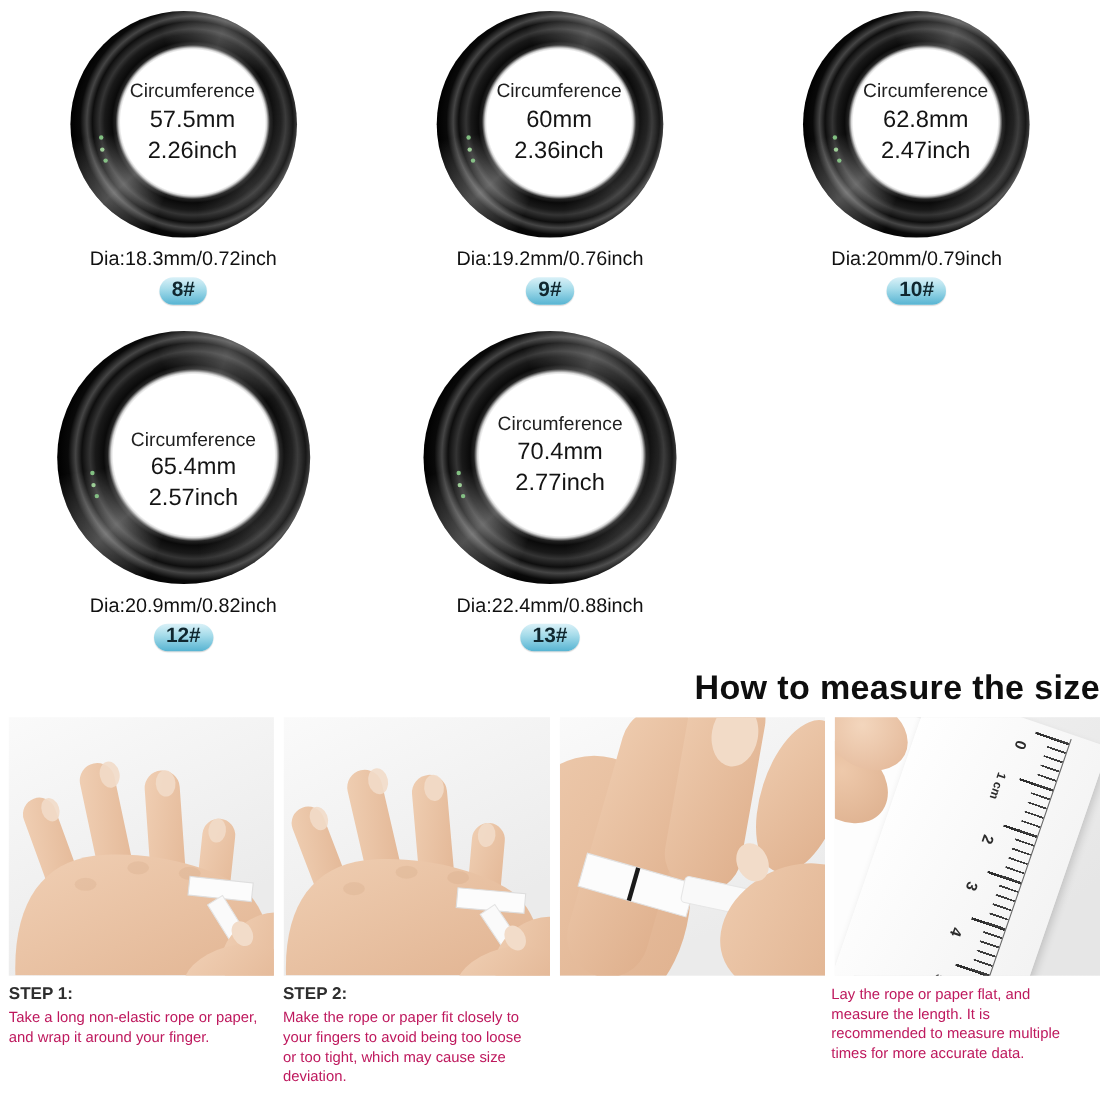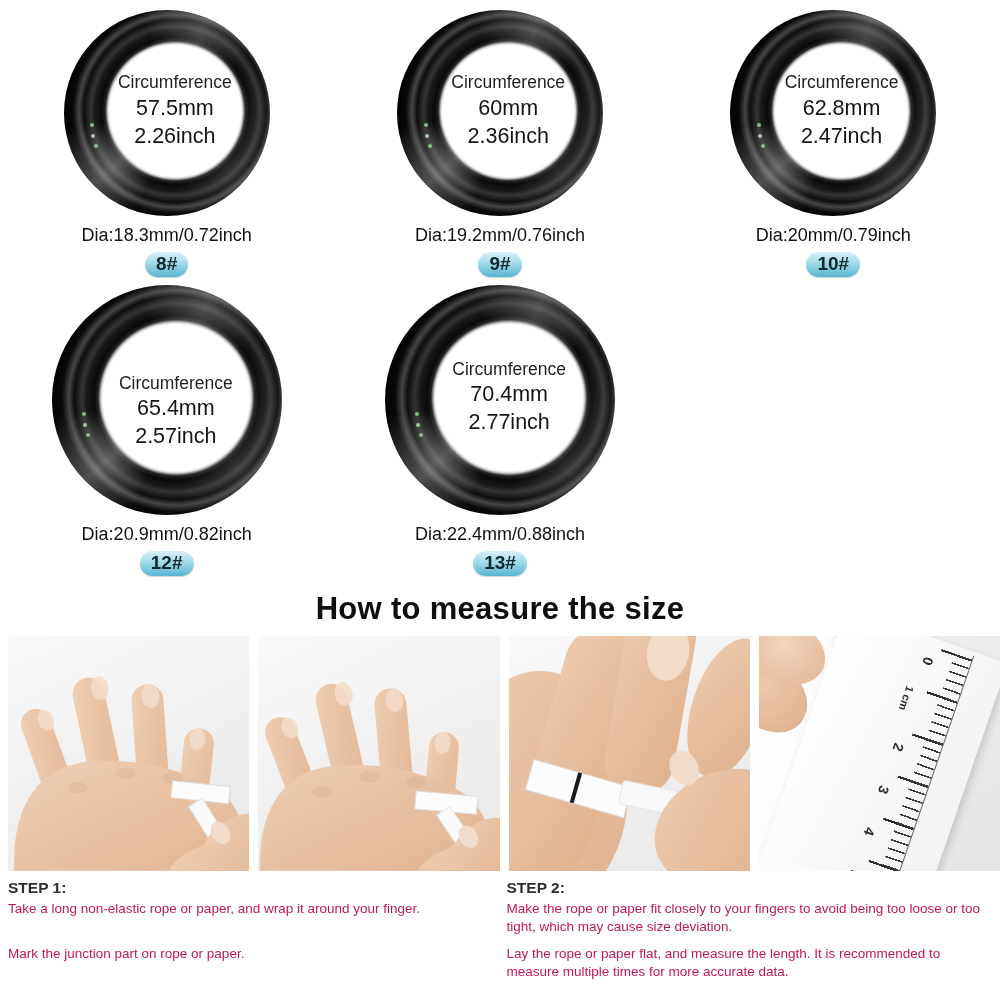--- a/index.html
+++ b/index.html
@@ -1,21 +1,21 @@
 <!DOCTYPE html>
 <html><head>
 <meta charset="utf-8">
 <style>
   * { box-sizing: border-box; margin: 0; padding: 0; }
   html,body { width:1000px; height:1000px; background:#ffffff;
     font-family:"Liberation Sans", sans-serif; overflow:hidden; }
 
   
   .ring-grid { display:grid; grid-template-columns:repeat(3,1fr);
-    padding-top:10px; row-gap:8px; justify-items:center; }
+    padding-top:10px; row-gap:24px; justify-items:center; }
   .ring-card { display:flex; flex-direction:column; align-items:center; }
 
   .ring { position:relative; width:206px; height:206px; border-radius:50%;
     background: radial-gradient(circle farthest-side at 54% 49%,
       #ffffff 0 59%, #d8d8d8 60.5%, #232323 63%, #0a0a0a 66%,
       #191919 72%, #343434 76%, #0e0e0e 82%, #454545 86.5%,
       #090909 92%, #000000 100%); }
   .row2 .ring { width:230px; height:230px; }
   .ring::after { content:""; position:absolute; inset:0; border-radius:50%;
     background: conic-gradient(from 200deg at 54% 49%,
@@ -37,21 +37,21 @@
   .ring-label { font-size:17.5px; color:#1f1f1f; line-height:1.35; }
   .ring-mm, .ring-inch { font-size:21.5px; color:#141414; line-height:1.3; }
 
   .dia { margin-top:9px; font-size:18px; color:#111111; }
   .badge { margin-top:6px; font-size:19px; font-weight:700; color:#10272f;
     background:linear-gradient(180deg,#daf1f8 0%,#a6dcea 42%,#57b4d2 100%);
     padding:1px 11px 2px; border-radius:15px;
     box-shadow:0 1px 1px rgba(0,0,0,.18); }
 
   
-  .howto-title { margin:15px 0 9px; text-align:center; font-size:31px;
+  .howto-title { margin:15px 0 9px; text-align:right; font-size:31px;
     font-weight:800; color:#0e0e0e; letter-spacing:.3px; }
 
   
   .photos { display:grid; grid-template-columns:repeat(4,1fr); gap:9px;
     padding-left:8px; height:235px; }
   .photo { position:relative; overflow:hidden;
     background:linear-gradient(155deg,#fafafa 0%,#ebebeb 75%); }
   .photo svg { position:absolute; inset:0; width:100%; height:100%; }
   .photo4 { background:linear-gradient(140deg,#f3f3f3 0%,#e6e6e6 80%); }
 
@@ -76,21 +76,21 @@
   .rn0{top:16px;} .rn1{top:60px; font-size:11px;} .rn2{top:107px;}
   .rn3{top:152px;} .rn4{top:196px;} .rn5{top:241px;}
   .fingertip-a { position:absolute; top:-14px; left:-10px; width:78px;
     height:60px; border-radius:50%; transform:rotate(28deg);
     background:radial-gradient(circle at 40% 40%,#f3d6bd,#e2b595); }
   .fingertip-b { position:absolute; top:26px; left:-34px; width:86px;
     height:66px; border-radius:50%; transform:rotate(40deg);
     background:radial-gradient(circle at 40% 40%,#eec9ab,#dcae8c); }
 
   
-  .steps { display:grid; grid-template-columns:repeat(2,1fr); gap:9px;
+  .steps { display:grid; grid-template-columns:repeat(4,1fr); gap:9px;
     padding:8px 4px 0 8px; }
   .step-title { font-size:15.5px; font-weight:700; color:#2e2e2e;
     margin-bottom:3px; }
   .step-text { font-size:13.5px; color:#be185d; line-height:1.33;
     padding-right:10px; }
 </style>
 </head>
 <body>
 
 <div class="ring-grid">
@@ -293,18 +293,17 @@
 <div class="steps">
   <div class="step">
     <div class="step-title">STEP 1:</div>
     <div class="step-text">Take a long non-elastic rope or paper, and wrap it around your finger.</div>
   </div>
   <div class="step">
     <div class="step-title">STEP 2:</div>
     <div class="step-text">Make the rope or paper fit closely to your fingers to avoid being too loose or too tight, which may cause size deviation.</div>
   </div>
   <div class="step">
-    <div class="step-text">Mark the junction part on rope or paper.</div>
   </div>
   <div class="step">
     <div class="step-text">Lay the rope or paper flat, and measure the length. It is recommended to measure multiple times for more accurate data.</div>
   </div>
 </div>
 
 </body></html>

